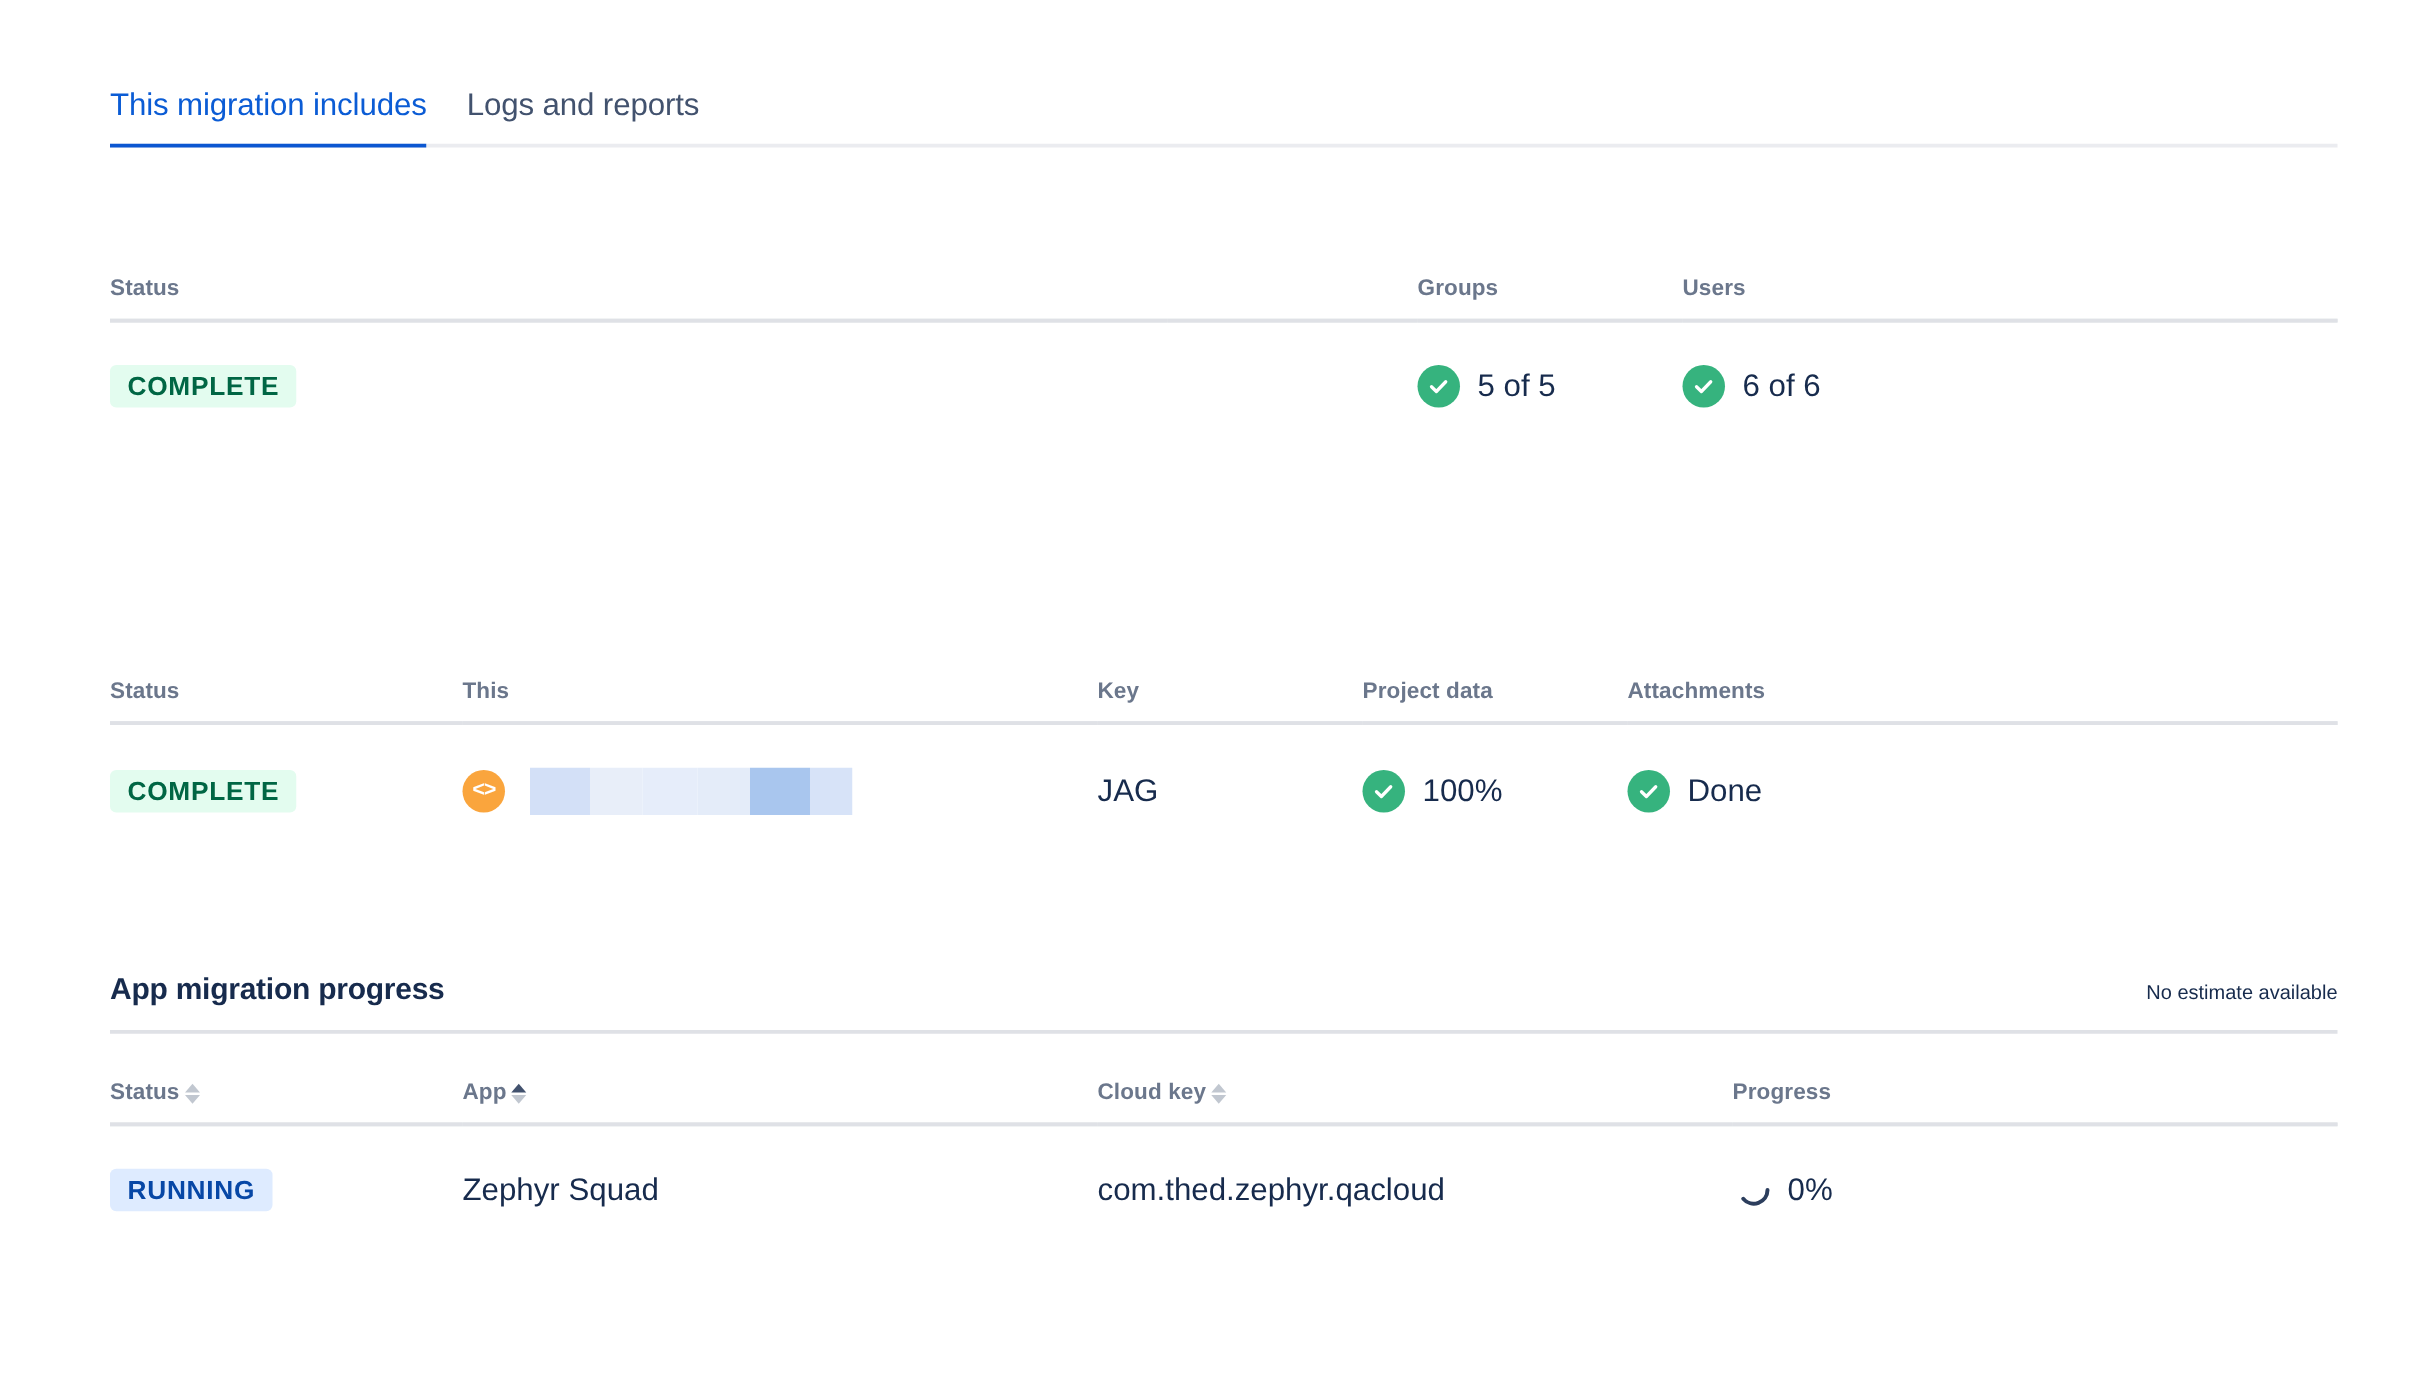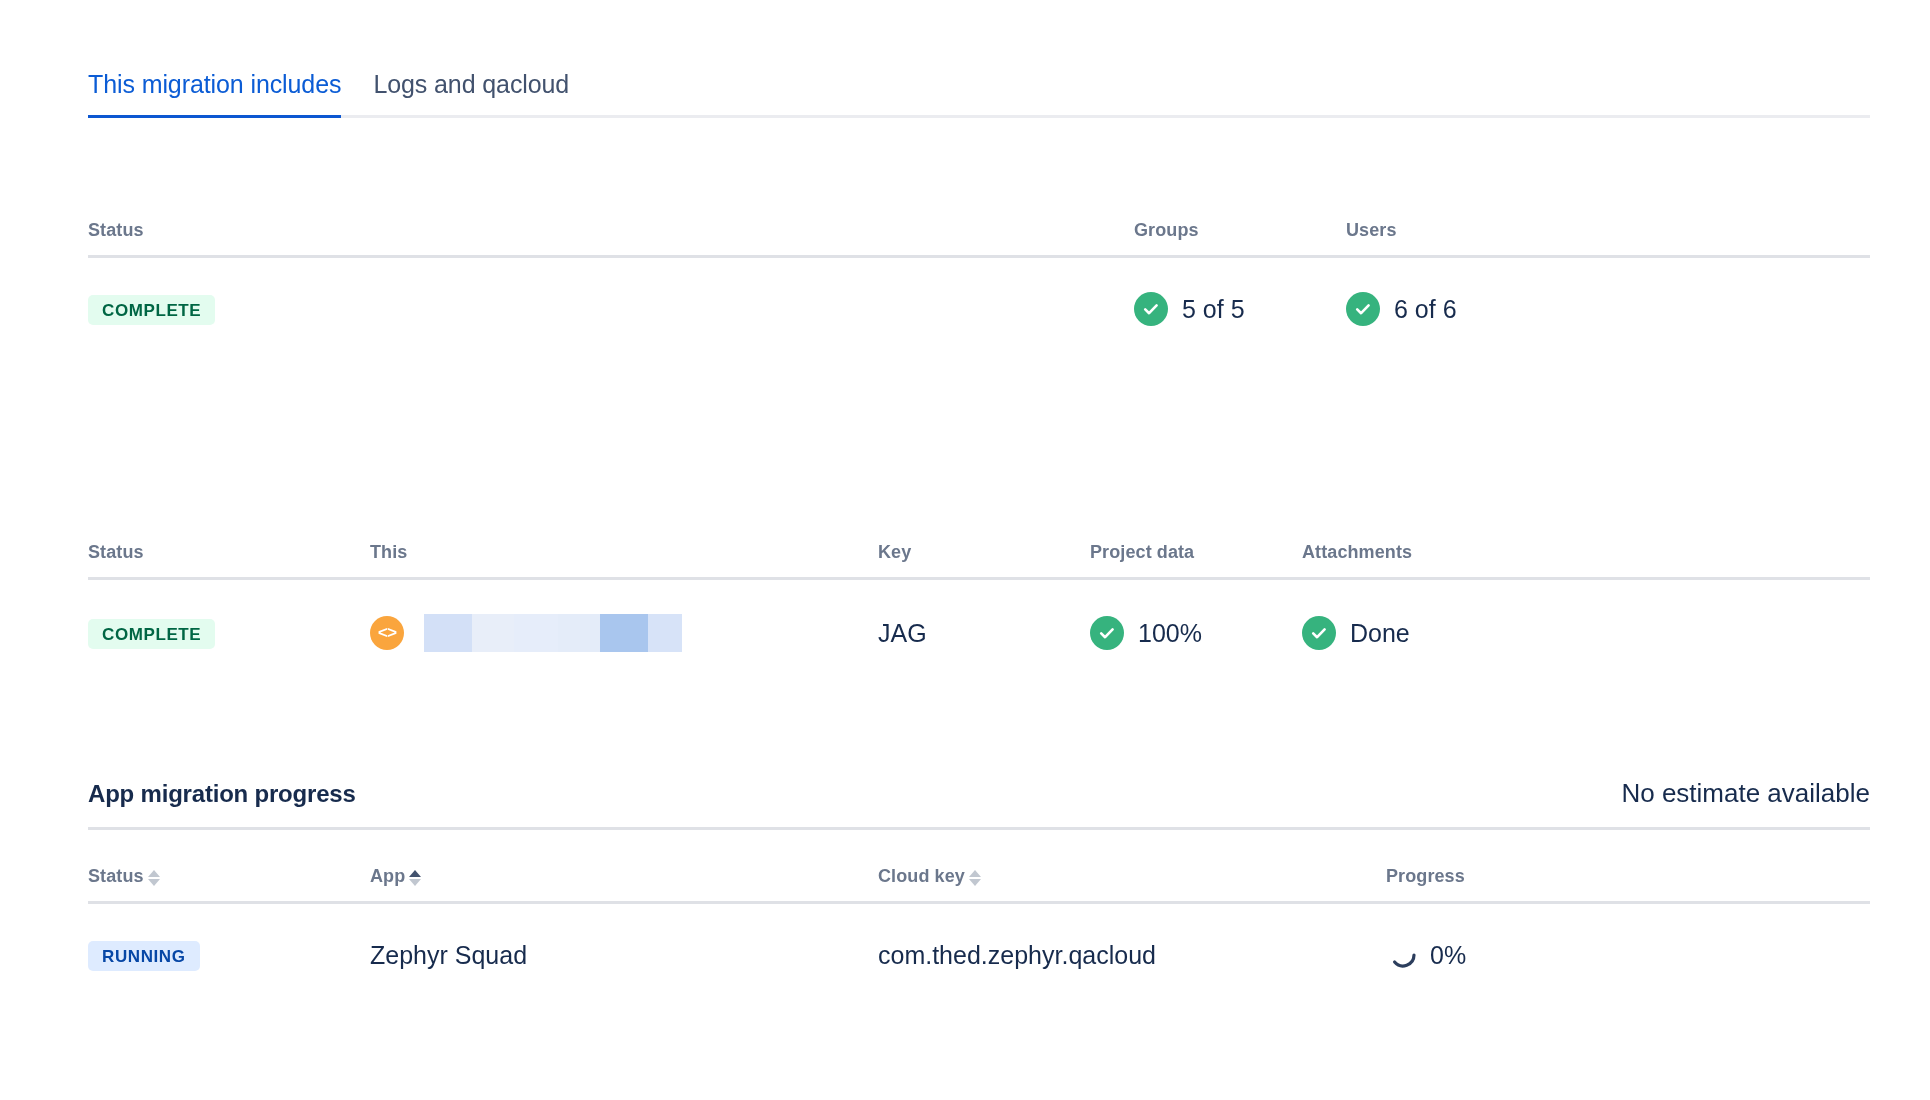--- a/index.html
+++ b/index.html
@@ -62,21 +62,21 @@
     color: #172B4D;
     letter-spacing: -0.2px;
   }
 
   .sec-head-row {
     display: flex;
     align-items: baseline;
     justify-content: space-between;
   }
   .sec-head-right {
-    font-size: 26px;
+    font-size: 16px;
     color: #172B4D;
     font-weight: 400;
   }
 
   
   .tbl {
     width: 1782px;
     border-collapse: collapse;
     table-layout: fixed;
   }
@@ -119,21 +119,21 @@
     border-right: 6px solid transparent;
   }
   .sortglyph i.up   { border-bottom: 7px solid #C1C7D0; }
   .sortglyph i.down { border-top: 7px solid #C1C7D0; }
   .sortglyph.asc i.up   { border-bottom-color: #42526E; }
   .sortglyph.asc i.down { border-top-color: #C1C7D0; }
 
   
   .lozenge {
     display: inline-block;
-    font-size: 17px;
+    font-size: 21px;
     font-weight: bold;
     letter-spacing: 0.6px;
     padding: 7px 14px 6px 14px;
     border-radius: 5px;
     text-transform: uppercase;
     line-height: 1;
   }
   .lozenge.success { background: #E3FCEF; color: #006644; }
   .lozenge.inprog  { background: #DEEBFF; color: #0747A6; }
 
@@ -212,21 +212,21 @@
 </head>
 <body>
 
 <div class="page">
 
   <div class="tabs">
     <div class="tab active">
       <span>This migration includes</span>
     </div>
     <div class="tab">
-      <span>Logs and qacloud</span>
+      <span>Logs and reports</span>
     </div>
   </div>
 
   <section id="sec-users">
 
     <div class="tbl-wrap">
       <table class="tbl">
         <colgroup>
           <col style="width:846px">
             <col style="width:200px">

